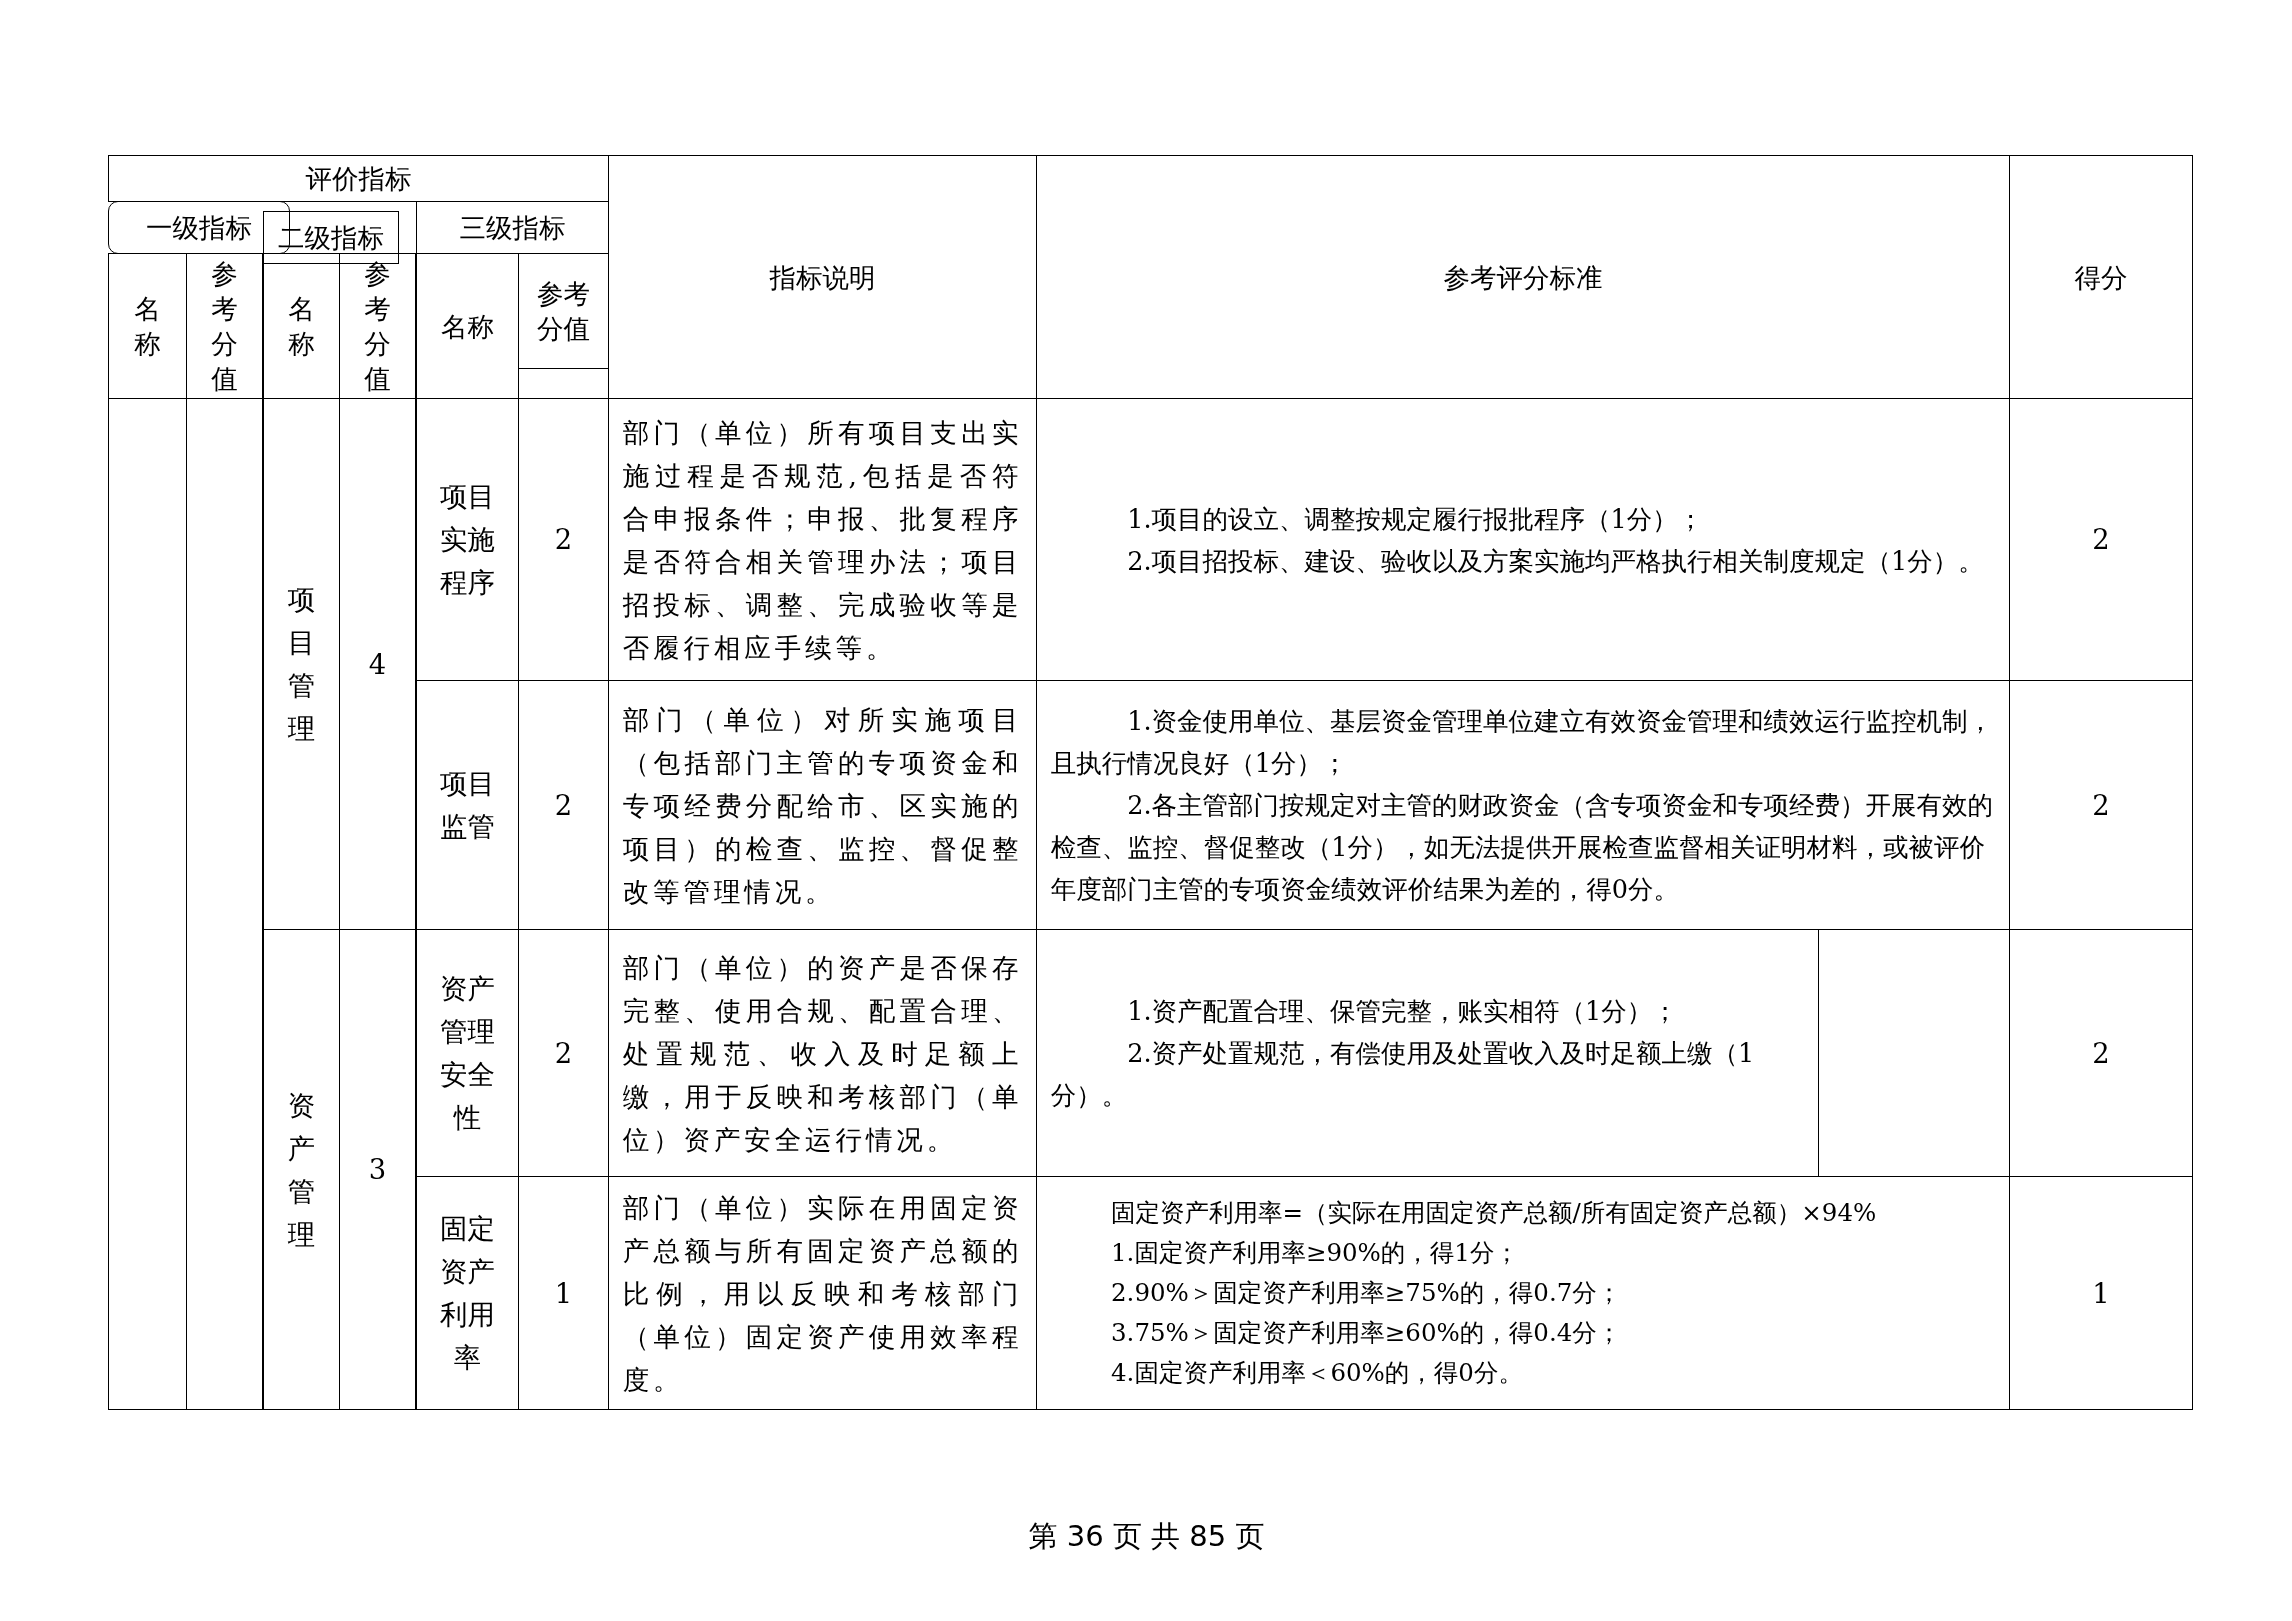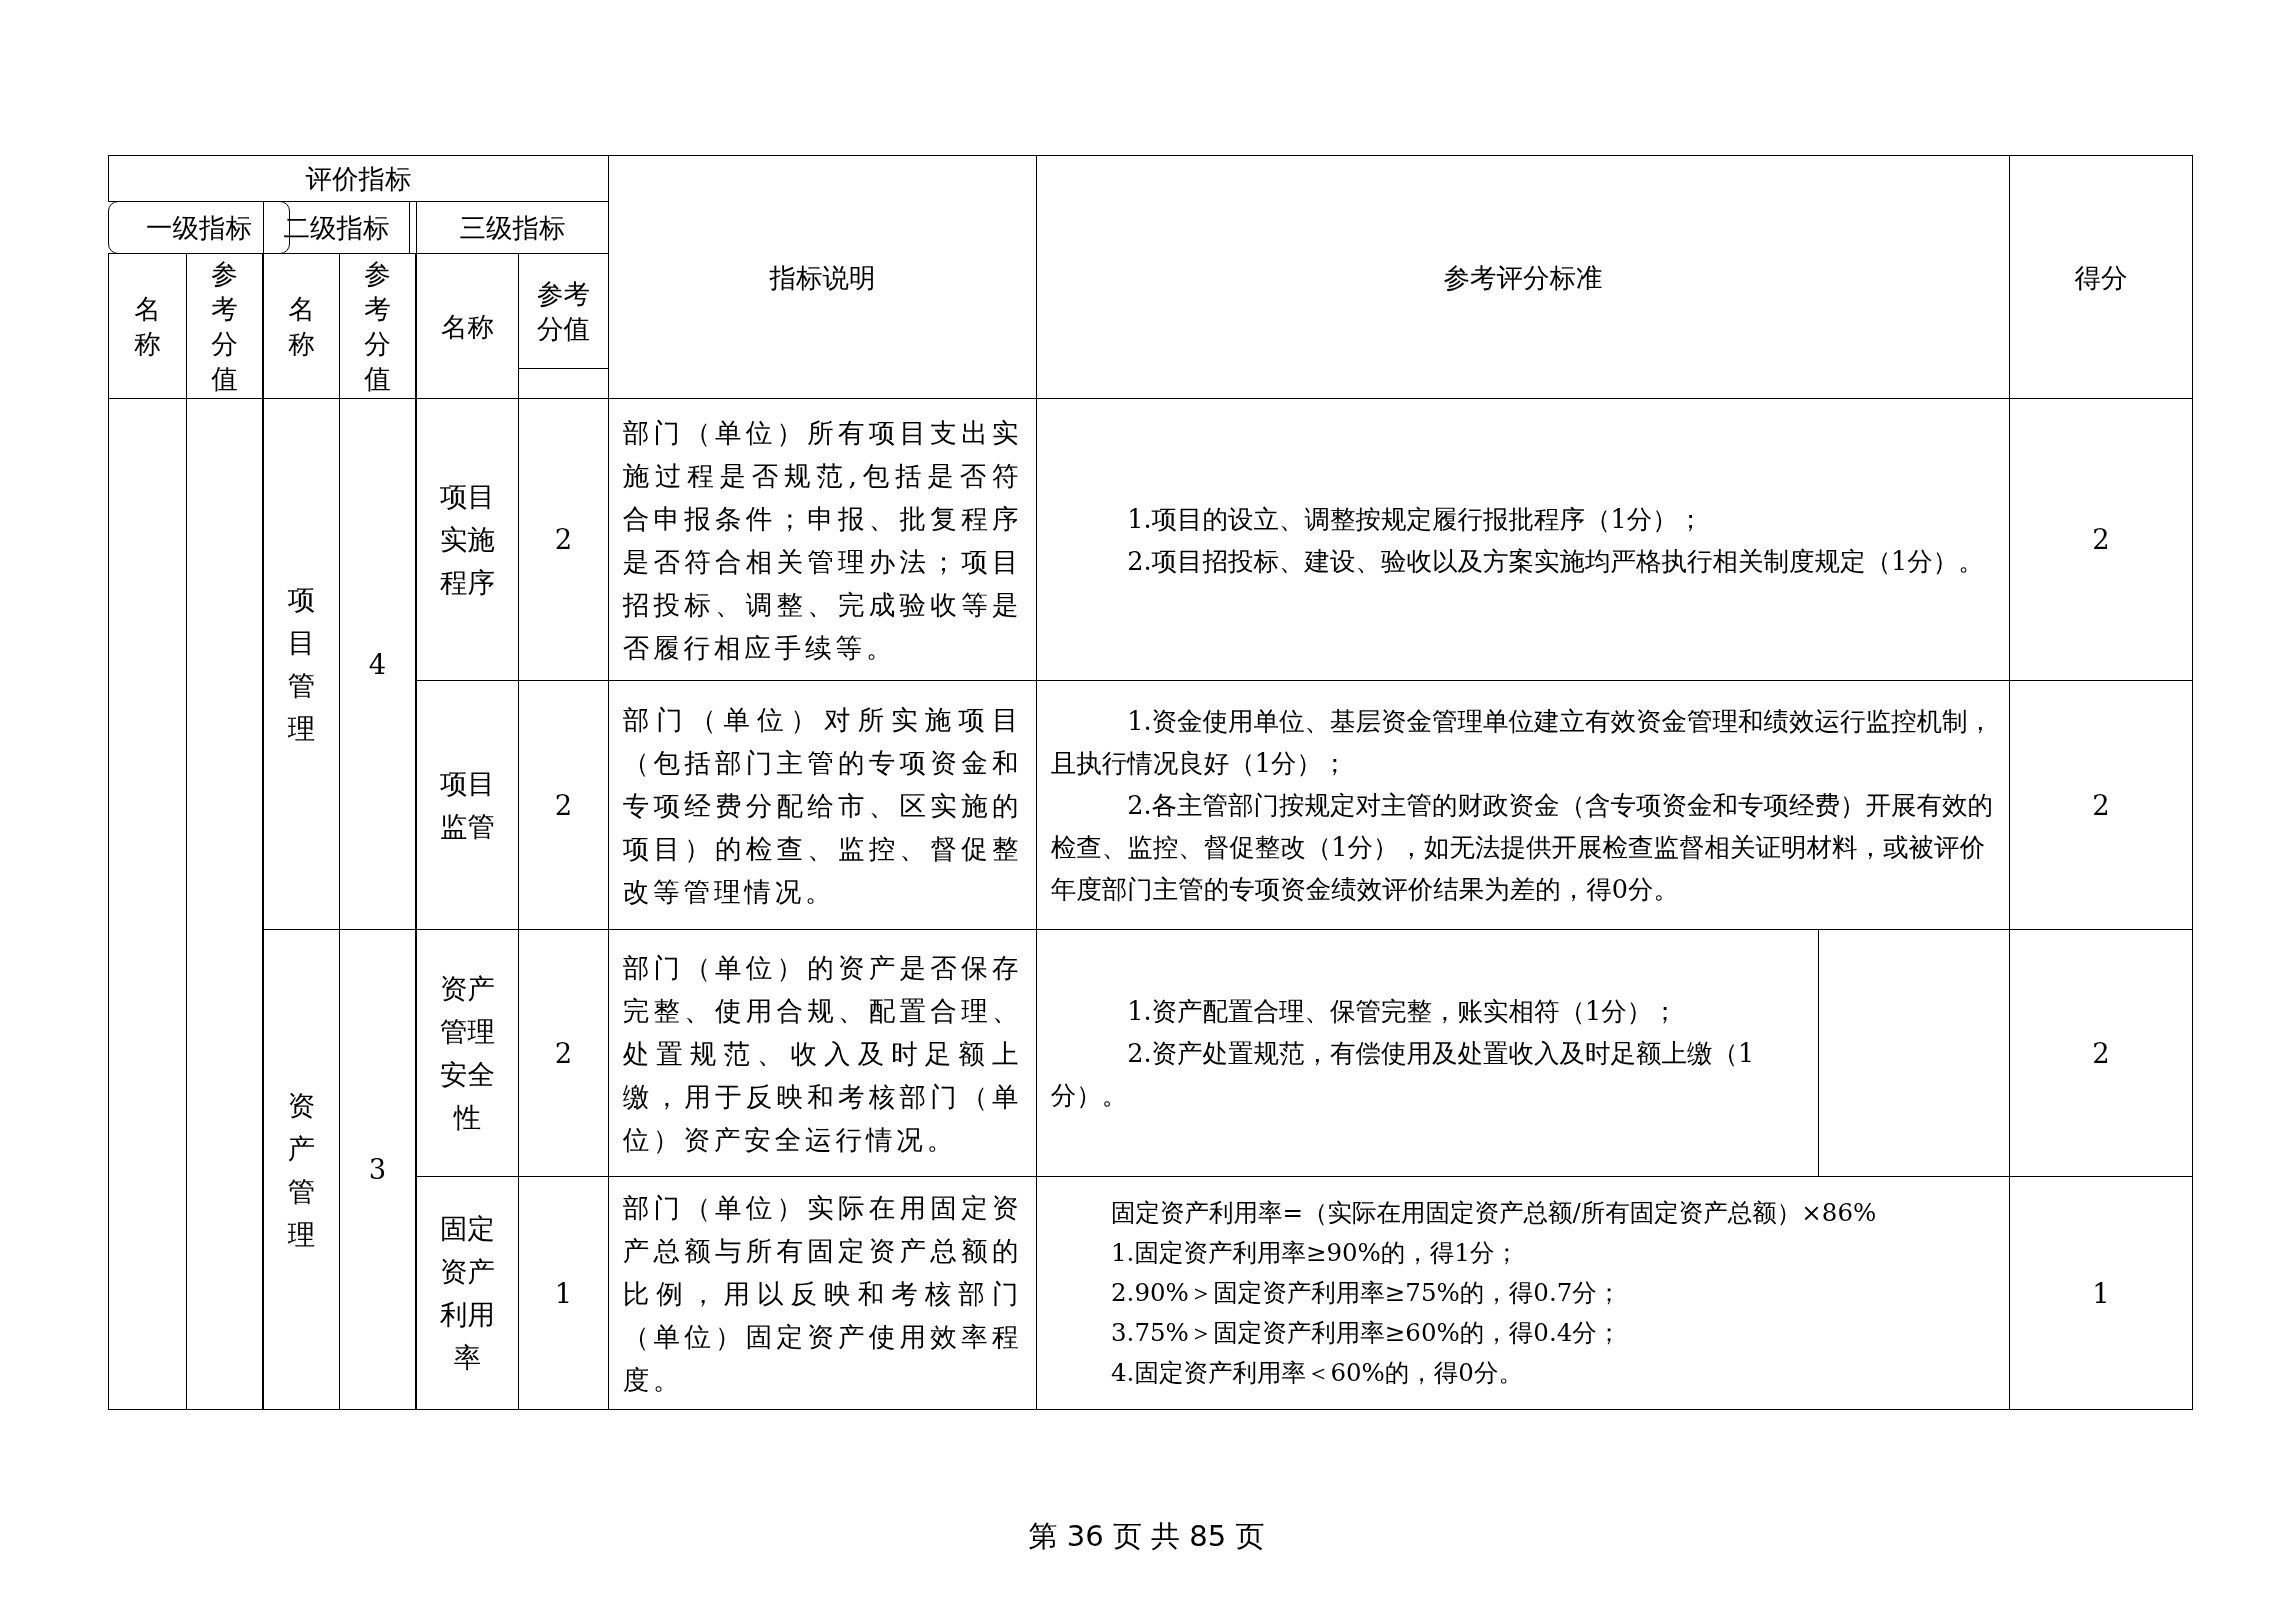--- a/index.html
+++ b/index.html
@@ -23,21 +23,21 @@
 <body>
 
 <div>
 
   <div class="cell hdr" style="left:108px;top:155px;width:501px;height:47px;">评价指标</div>
   <div class="cell hdr" style="left:608px;top:155px;width:429px;height:244px;">指标说明</div>
   <div class="cell hdr" style="left:1036px;top:155px;width:974px;height:244px;">参考评分标准</div>
   <div class="cell hdr" style="left:2009px;top:155px;width:184px;height:244px;">得分</div>
 
   <div class="cell hdr" style="left:108px;top:201px;width:182px;height:53px;border-radius:10px;">一级指标</div>
-  <div class="cell hdr" style="left:263px;top:201px;width:147px;height:53px;text-align:right;">二级指标</div>
+  <div class="cell hdr" style="left:263px;top:211px;width:136px;height:53px;text-align:right;">二级指标</div>
   <div class="cell hdr" style="left:416px;top:201px;width:193px;height:53px;">三级指标</div>
 
   <div class="cell hdr" style="left:108px;top:253px;width:79px;height:146px;white-space:pre-line;">名
 称</div>
   <div class="cell hdr" style="left:186px;top:253px;width:77px;height:146px;white-space:pre-line;">参
 考
 分
 值</div>
   <div class="cell hdr" style="left:263px;top:253px;width:77px;height:146px;white-space:pre-line;">名
 称</div>
@@ -112,21 +112,21 @@
   <div class="cell vert" style="left:416px;top:1176px;width:103px;height:234px;white-space:pre-line;">固定
 资产
 利用
 率</div>
   <div class="cell num" style="left:518px;top:1176px;width:91px;height:234px;">1</div>
   <div class="cell desc" style="left:608px;top:1176px;width:429px;height:234px;">
       <span>部门（单位）实际在用固定资产总额与所有固定资产总额的比例，用以反映和考核部门（单位）固定资产使用效率程度。</span>
     </div>
   <div class="cell crit" style="left:1036px;top:1176px;width:974px;height:234px;font-size:24.5px;line-height:40px;padding-left:74px;">
     <div class="stack">
-      <div>固定资产利用率=（实际在用固定资产总额/所有固定资产总额）×86%</div>
+      <div>固定资产利用率=（实际在用固定资产总额/所有固定资产总额）×94%</div>
       <div>1.固定资产利用率≥90%的，得1分；</div>
       <div>2.90%＞固定资产利用率≥75%的，得0.7分；</div>
       <div>3.75%＞固定资产利用率≥60%的，得0.4分；</div>
       <div>4.固定资产利用率＜60%的，得0分。</div>
     </div>
   </div>
   <div class="cell num" style="left:2009px;top:1176px;width:184px;height:234px;">1</div>
 </div>
 
 <div class="footer">第 36 页 共 85 页</div>

